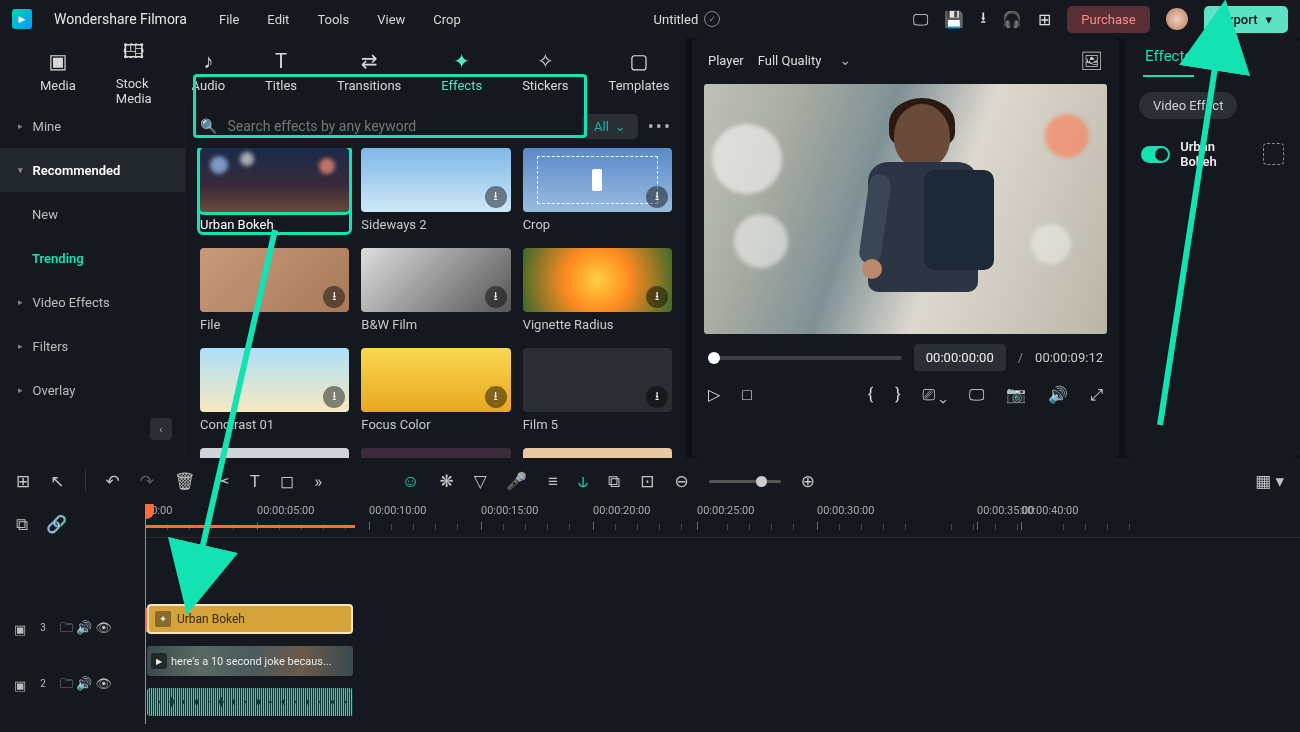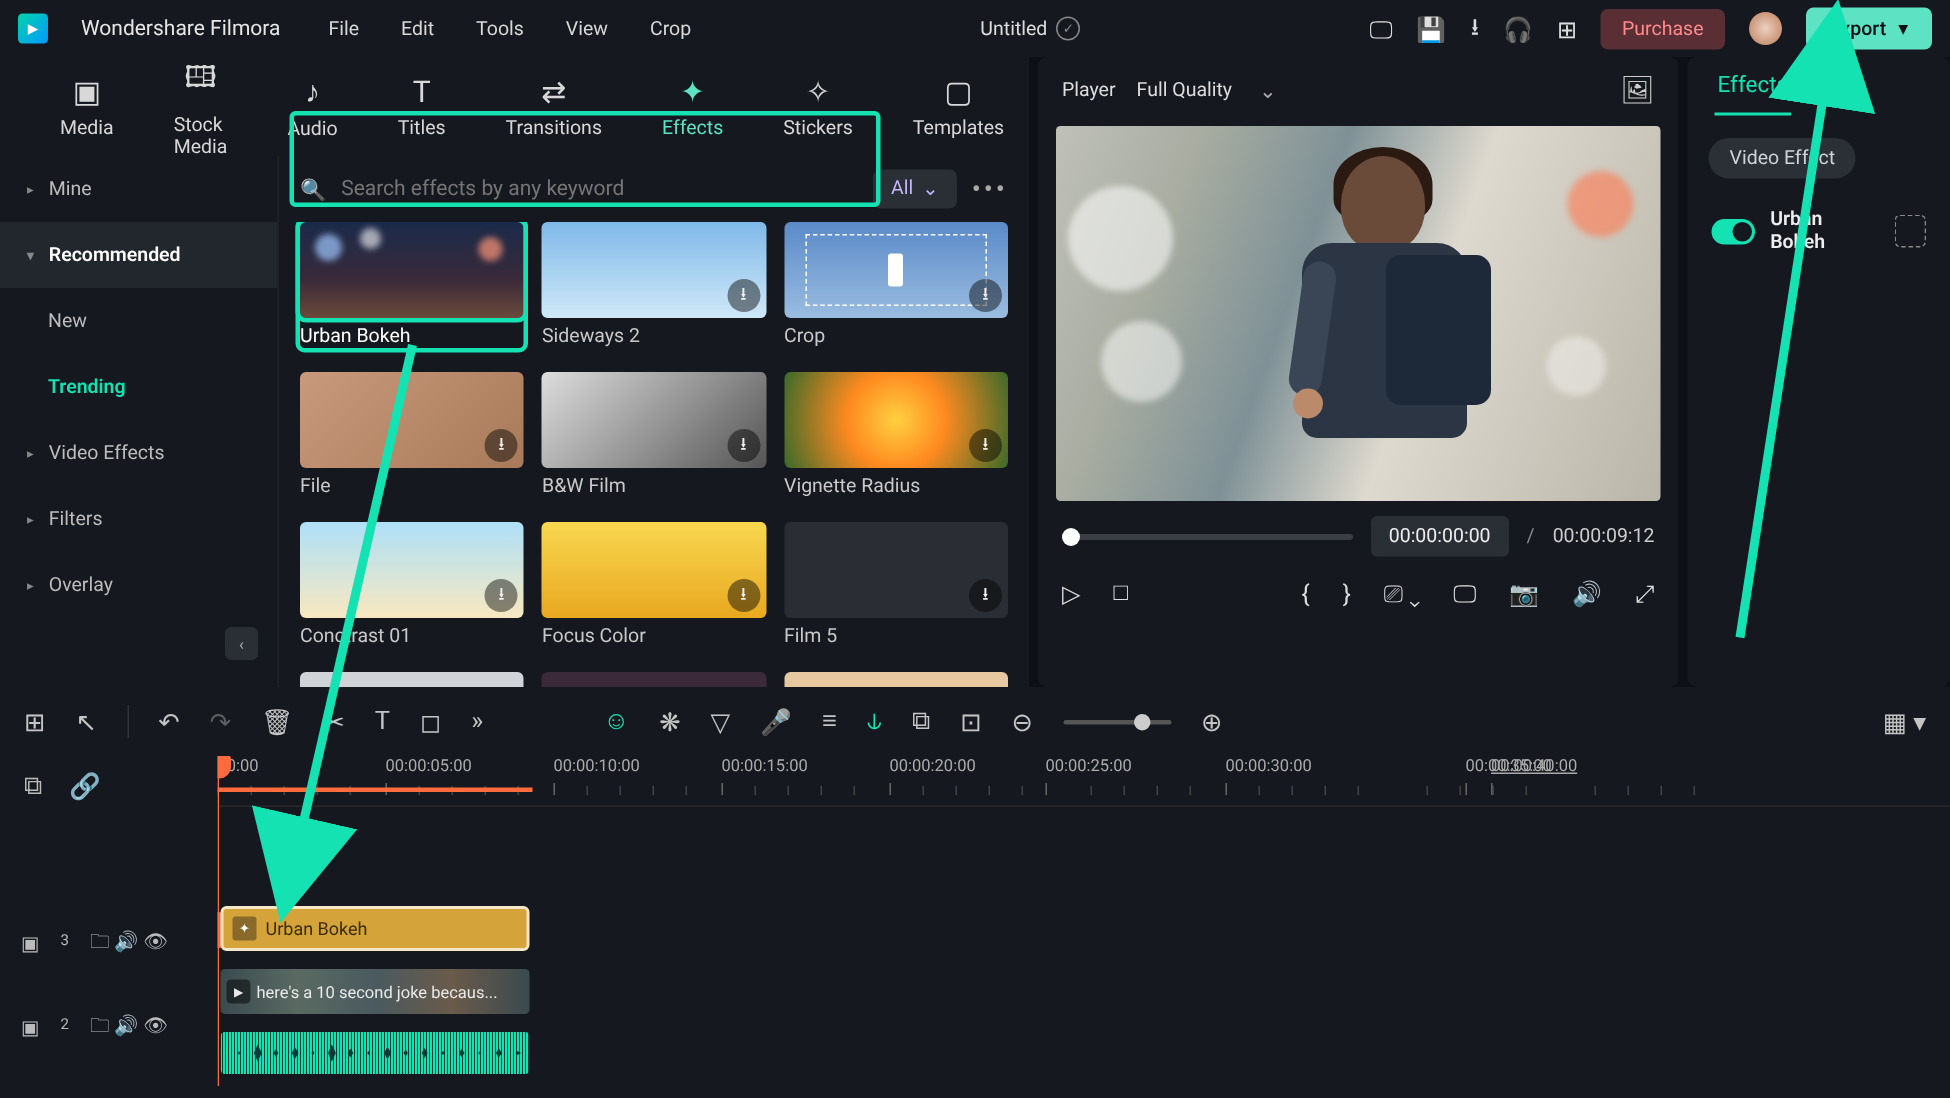--- a/index.html
+++ b/index.html
@@ -31,21 +31,21 @@
 .side-item{height:44px;display:flex;align-items:center;padding:0 18px;gap:10px;color:#bcbcbc;cursor:pointer}
 .side-item.sel{background:#22272e;color:#fff;font-weight:600}
 .side-sub{padding-left:32px;color:#bcbcbc}
 .side-sub.act{color:#14e2b3;font-weight:600}
 .caret{font-size:9px;color:#888}
 .collapse-btn{background:#2a2f36;width:22px;height:22px;display:flex;align-items:center;justify-content:center;border-radius:4px;margin:6px 0 0 150px;cursor:pointer;color:#aaa;font-size:11px}
 .content-area{flex:1;display:flex;flex-direction:column;border-left:1px solid #222}
 .search-row{height:44px;display:flex;align-items:center;padding:0 14px;gap:10px}
 .search-icon{color:#888;font-size:14px}
 .search-input{flex:1;background:transparent;border:none;color:#ccc;font-size:14px;outline:none}
-.filter-chip{background:#2a2f36;padding:5px 12px;border-radius:5px;color:#c4b5fd;cursor:pointer;display:flex;gap:6px;align-items:flex-start}
+.filter-chip{background:#2a2f36;padding:5px 12px;border-radius:5px;color:#14b8a6;cursor:pointer;display:flex;gap:6px;align-items:flex-start}
 .more-dots{color:#aaa;font-size:18px;letter-spacing:2px;cursor:pointer}
 .grid{padding:0 14px;display:grid;grid-template-columns:repeat(3,1fr);gap:16px 12px;overflow:auto;flex:1}
 .card{display:flex;flex-direction:column;gap:5px;position:relative}
 .thumb{height:64px;border-radius:4px;position:relative;overflow:hidden}
 .dl-badge{position:absolute;right:4px;bottom:4px;background:rgba(0,0,0,.45);width:22px;height:22px;border-radius:50%;display:flex;align-items:center;justify-content:center;color:#eee;font-size:12px}
 .card-label{color:#c9c9c9;font-size:13px}
 .card.sel .thumb{outline:3px solid #14e2b3;outline-offset:0}
 .card.sel .card-label{color:#fff}
 .sel-frame{position:absolute;inset:-3px;border:3px solid #14e2b3;border-radius:6px;pointer-events:none}
 .player{width:427px;background:#15191f;margin-left:6px;border-radius:6px;display:flex;flex-direction:column}
@@ -439,21 +439,21 @@
           <div class="ruler-tick" style="left: 672px;">00:00:30:00</div>
           <div class="minor" style="left: 694px;"></div>
           <div class="minor" style="left: 716px;"></div>
           <div class="minor" style="left: 738px;"></div>
           <div class="minor" style="left: 760px;"></div>
           <div class="ruler-tick" style="left: 832px;">00:00:35:00</div>
           <div class="minor" style="left: 806px;"></div>
           <div class="minor" style="left: 828px;"></div>
           <div class="minor" style="left: 850px;"></div>
           <div class="minor" style="left: 872px;"></div>
-          <div class="ruler-tick" style="left: 849px; text-decoration: underline;">00:00:40:00</div>
+          <div class="ruler-tick" style="left: 876px;">00:00:40:00</div>
           <div class="minor" style="left: 918px;"></div>
           <div class="minor" style="left: 940px;"></div>
           <div class="minor" style="left: 962px;"></div>
           <div class="minor" style="left: 984px;"></div>
         </div>
       <div class="range-hl" style="width:210px"></div>
       <div class="playhead">
           <div class="playhead-head"></div>
         </div>
       <div class="tracks">

